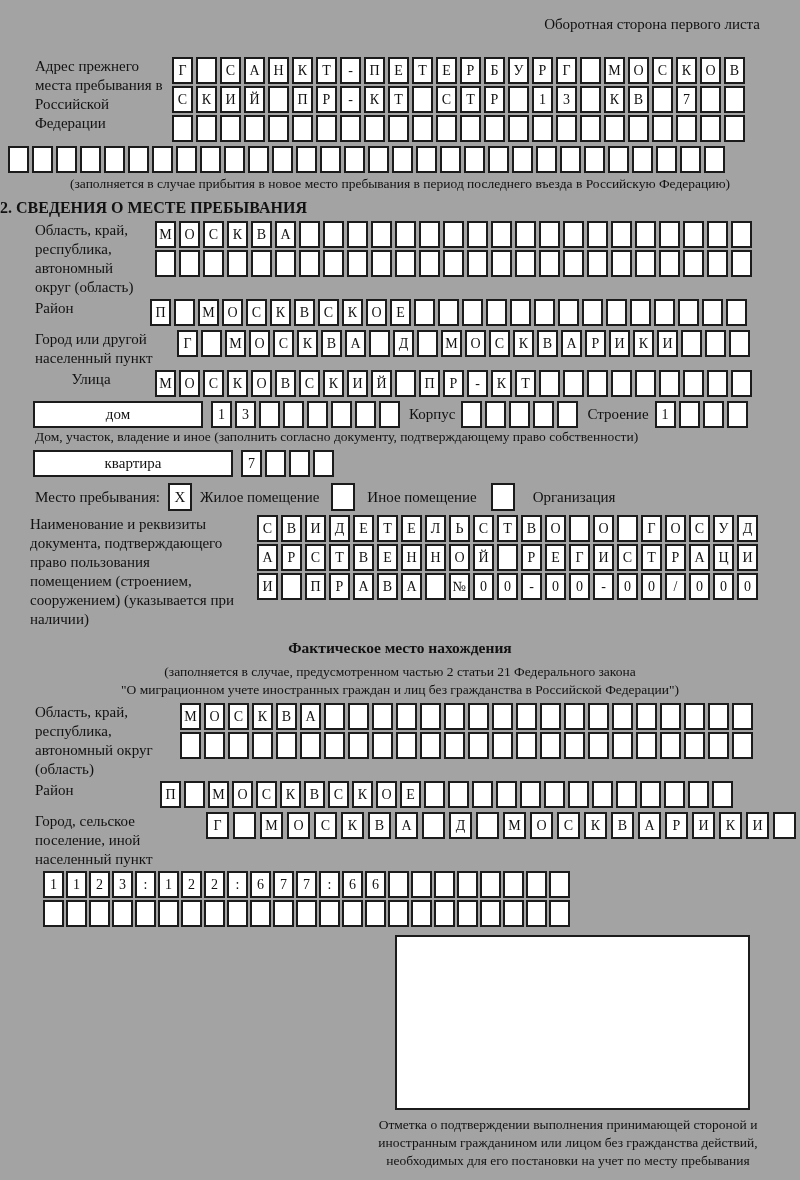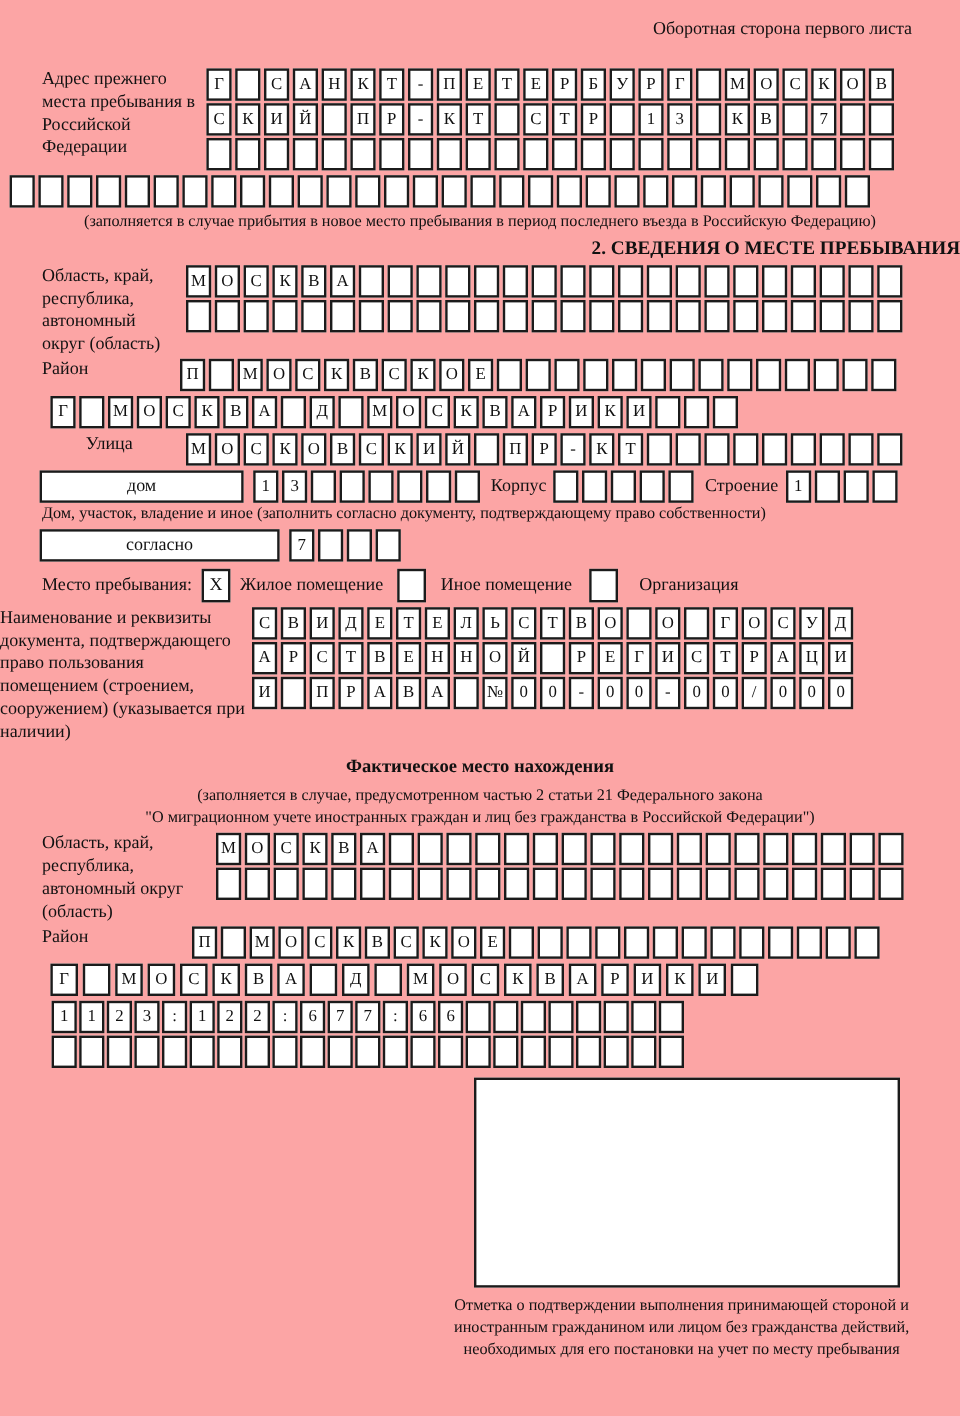--- a/index.html
+++ b/index.html
@@ -1,38 +1,38 @@
 <!DOCTYPE html>
 <html><head>
 <meta charset="utf-8">
 <style>
   html,body{margin:0;padding:0;background:#ffffff;}
   .page{
     position:relative;
     width:800px;height:1180px;
-    background:#fca5a5;color:#111;
+    background:#a3a3a3;color:#111;
     font-family:"Liberation Serif","DejaVu Serif",serif;
     font-size:15px;overflow:hidden;
   }
   .side-note{ text-align:right; padding:16px 40px 0 0; font-size:15px; }
 
   .flexrow{display:flex;align-items:flex-start;}
   .lbl{line-height:19px;}
   .cellrow{display:flex;margin-bottom:2px;}
   .cell{
     box-sizing:border-box;flex:none;
     width:21px;height:27px;border:2px solid #1b1b1b;margin-right:3px;
     display:inline-flex;align-items:center;justify-content:center;
     font-size:14px;background:#fff;
   }
   .tight .cell{margin-right:2px;}
   .wide  .cell{width:23px;margin-right:4px;}
   .caption{font-size:13.5px;line-height:18px;}
   .center{text-align:center;}
-  .sec-title{font-weight:bold;font-size:16px;text-align:right;margin:6px 0 4px 0;}
+  .sec-title{font-weight:bold;font-size:16px;text-align:left;margin:6px 0 4px 0;}
   .sub-title{font-weight:bold;font-size:15.5px;text-align:center;margin:10px 0 6px 0;}
   .widebox{
     box-sizing:border-box;height:27px;border:2px solid #1b1b1b;
     display:flex;align-items:center;justify-content:center;flex:none;background:#fff;
   }
   .chk{
     box-sizing:border-box;width:24px;height:28px;border:2px solid #1b1b1b;flex:none;
     display:inline-flex;align-items:center;justify-content:center;font-size:15px;background:#fff;
   }
   .stamp-box{
@@ -252,20 +252,21 @@
         <span class="cell"></span>
         <span class="cell"></span>
         <span class="cell"></span>
         <span class="cell"></span>
         <span class="cell"></span>
         <span class="cell"></span>
       </div>
   </div>
 
   <div class="flexrow" style="margin-left:35px;margin-top:2px;">
+    <div class="lbl" style="width:135px;">Город или другой населенный пункт</div>
     <div class="cellrow" style="margin-left:7px;">
         <span class="cell">Г</span>
         <span class="cell"></span>
         <span class="cell">М</span>
         <span class="cell">О</span>
         <span class="cell">С</span>
         <span class="cell">К</span>
         <span class="cell">В</span>
         <span class="cell">А</span>
         <span class="cell"></span>
@@ -342,40 +343,40 @@
     <div class="cellrow" style="margin-bottom:0;">
         <span class="cell">1</span>
         <span class="cell"></span>
         <span class="cell"></span>
         <span class="cell"></span>
       </div>
   </div>
   <div class="caption" style="margin-left:35px;">Дом, участок, владение и иное (заполнить согласно документу, подтверждающему право собственности)</div>
 
   <div class="flexrow" style="margin-left:33px;margin-top:4px;align-items:center;">
-    <div class="widebox" style="width:200px;">согласно</div>
+    <div class="widebox" style="width:200px;">квартира</div>
     <div class="cellrow" style="margin-left:8px;margin-bottom:0;">
         <span class="cell">7</span>
         <span class="cell"></span>
         <span class="cell"></span>
         <span class="cell"></span>
       </div>
   </div>
 
   <div class="flexrow" style="margin-left:35px;margin-top:6px;align-items:center;">
     <div>Место пребывания:</div>
     <div class="chk" style="margin-left:8px;">X</div>
     <div style="margin-left:8px;">Жилое помещение</div>
     <div class="chk" style="margin-left:12px;"></div>
     <div style="margin-left:12px;">Иное помещение</div>
     <div class="chk" style="margin-left:14px;"></div>
     <div style="margin-left:18px;">Организация</div>
   </div>
 
-  <div class="flexrow" style="margin-top:4px;">
+  <div class="flexrow" style="margin-left:30px;margin-top:4px;gap:17px;">
     <div class="lbl" style="width:205px;">Наименование и реквизиты документа, подтверждающего право пользования помещением (строением, сооружением) (указывается при наличии)</div>
     <div style="margin-left:5px;">
       <div class="cellrow">
           <span class="cell">С</span>
           <span class="cell">В</span>
           <span class="cell">И</span>
           <span class="cell">Д</span>
           <span class="cell">Е</span>
           <span class="cell">Т</span>
           <span class="cell">Е</span>
@@ -529,20 +530,21 @@
         <span class="cell"></span>
         <span class="cell"></span>
         <span class="cell"></span>
         <span class="cell"></span>
         <span class="cell"></span>
         <span class="cell"></span>
       </div>
   </div>
 
   <div class="flexrow" style="margin-left:35px;margin-top:2px;">
+    <div class="lbl" style="width:190px;">Город, сельское поселение, иной населенный пункт</div>
     <div class="cellrow wide" style="margin-left:7px;">
         <span class="cell">Г</span>
         <span class="cell"></span>
         <span class="cell">М</span>
         <span class="cell">О</span>
         <span class="cell">С</span>
         <span class="cell">К</span>
         <span class="cell">В</span>
         <span class="cell">А</span>
         <span class="cell"></span>

